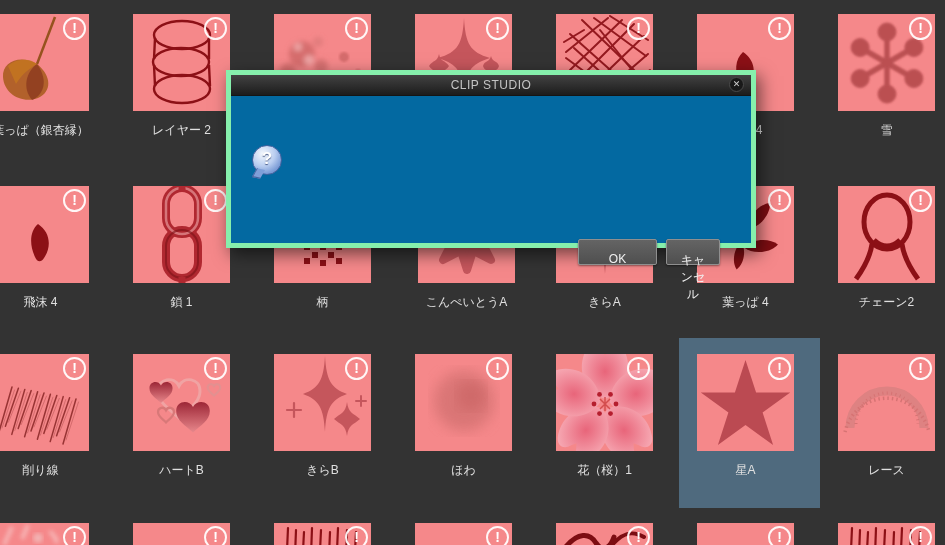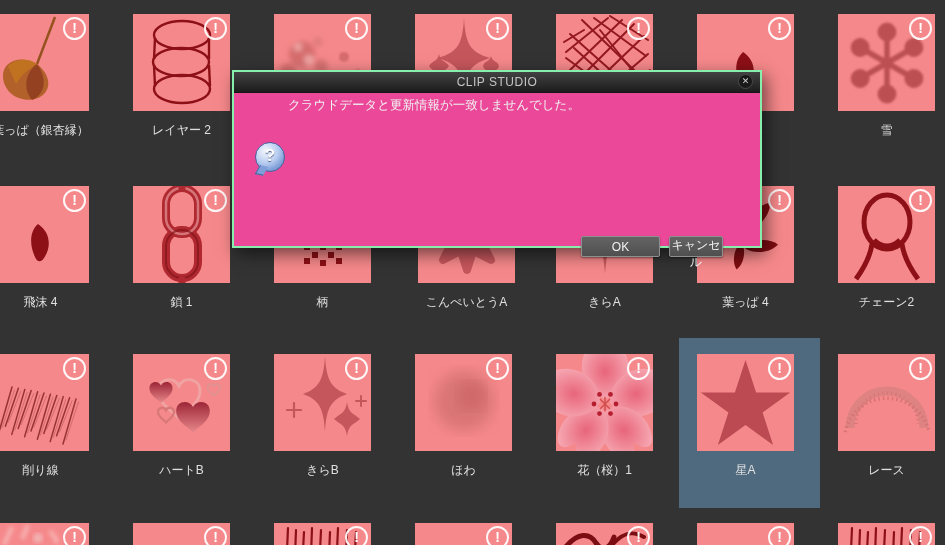--- a/index.html
+++ b/index.html
@@ -7,40 +7,40 @@
          font-family:"Liberation Sans","DejaVu Sans",sans-serif}
   
   .cell{position:absolute;width:141px;height:170px}
   .cell.selected{background:#4f6a7e}
   .tile{position:absolute;left:18px;top:16px;width:97px;height:97px;background:#f5888a;overflow:hidden}
   .tile svg{position:absolute;left:0;top:0}
   .badge{position:absolute;top:3px;right:3px;width:19px;height:19px;border:2px solid rgba(255,255,255,.93);
          border-radius:50%;color:#ffffff;font-weight:bold;font-size:14px;line-height:18px;text-align:center}
   .lbl{position:absolute;left:18px;top:124px;width:97px;text-align:center;font-size:12px;color:#e0e0e0;white-space:nowrap}
   
-  .dialog{position:absolute;left:232px;top:70px;width:530px;height:178px;background:#ec4899;
-          border:2px solid #86efac;box-sizing:border-box;z-index:10;box-shadow:4px 6px 16px rgba(0,0,0,.55)}
+  .dialog{position:absolute;left:226px;top:70px;width:530px;height:178px;background:#0369a1;
+          border:5px solid #86efac;box-sizing:border-box;z-index:10;box-shadow:4px 6px 16px rgba(0,0,0,.55)}
   .titlebar{position:relative;height:20px;background:linear-gradient(#424242,#1c1c1c);
             border-bottom:1px solid #151515;display:flex;align-items:center;justify-content:center}
   .title{font-size:12px;color:#c4c4c4;letter-spacing:.5px}
   .closebtn{position:absolute;right:7px;top:2px;width:15px;height:15px;border-radius:50%;
             background:#191919;border:1px solid #4a4a4a;box-sizing:border-box;color:#cfcfcf;
             font-size:9px;font-weight:bold;line-height:12px;text-align:center;cursor:default}
   .dbody{position:relative;height:157px}
   .qicon{position:absolute;left:21px;top:49px;width:28px;height:28px;border-radius:50%;
          background:radial-gradient(circle at 35% 28%,#f4f8fd,#b9cdf0 45%,#7f9fd8 72%,#5c7cc0);
          border:1px solid #46629e;color:#fff;font-weight:bold;font-size:17px;line-height:26px;text-align:center;
          text-shadow:0 1px 1px rgba(40,60,110,.8)}
   .qicon i{position:absolute;left:1px;bottom:-4px;width:8px;height:8px;background:#7f9fd8;
            border-left:1px solid #46629e;border-bottom:1px solid #46629e;transform:skew(-20deg,0) rotate(12deg)}
   .msg{position:absolute;left:54px;top:2px;font-size:12.5px;color:#f0f0f0}
   .msg span{display:block;height:21px;line-height:21px;white-space:nowrap}
   .btn{position:absolute;top:143px;height:21px;background:linear-gradient(#646464,#4f4f4f);
        border:1px solid #8f8f8f;border-radius:2px;color:#f0f0f0;font-size:12px;
-       font-family:"Liberation Sans","DejaVu Sans",sans-serif;padding:0;
+       font-family:"Liberation Sans","DejaVu Sans",sans-serif;padding:12px;
        box-shadow:0 1px 2px rgba(0,0,0,.4)}
   .btn.ok{left:347px;width:79px}
   .btn.cancel{left:435px;width:54px}
   .hiddefs{position:absolute;width:0;height:0}
 </style>
 </head>
 <body>
 
 <div class="stage">
 
@@ -484,20 +484,19 @@
       <span class="title">CLIP STUDIO</span>
       <div class="closebtn">
         <span>✕</span>
       </div>
     </div>
     <div class="dbody">
       <div class="qicon">
         <span>?</span><i></i>
       </div>
       <div class="msg">
-        <span>クラウドデータと更新情報が一致しませんでした。</span>
         <span></span>
       </div>
       <button class="btn ok">OK</button>
       <button class="btn cancel">キャンセル</button>
     </div>
   </div>
 </div>
 
 </body></html>

